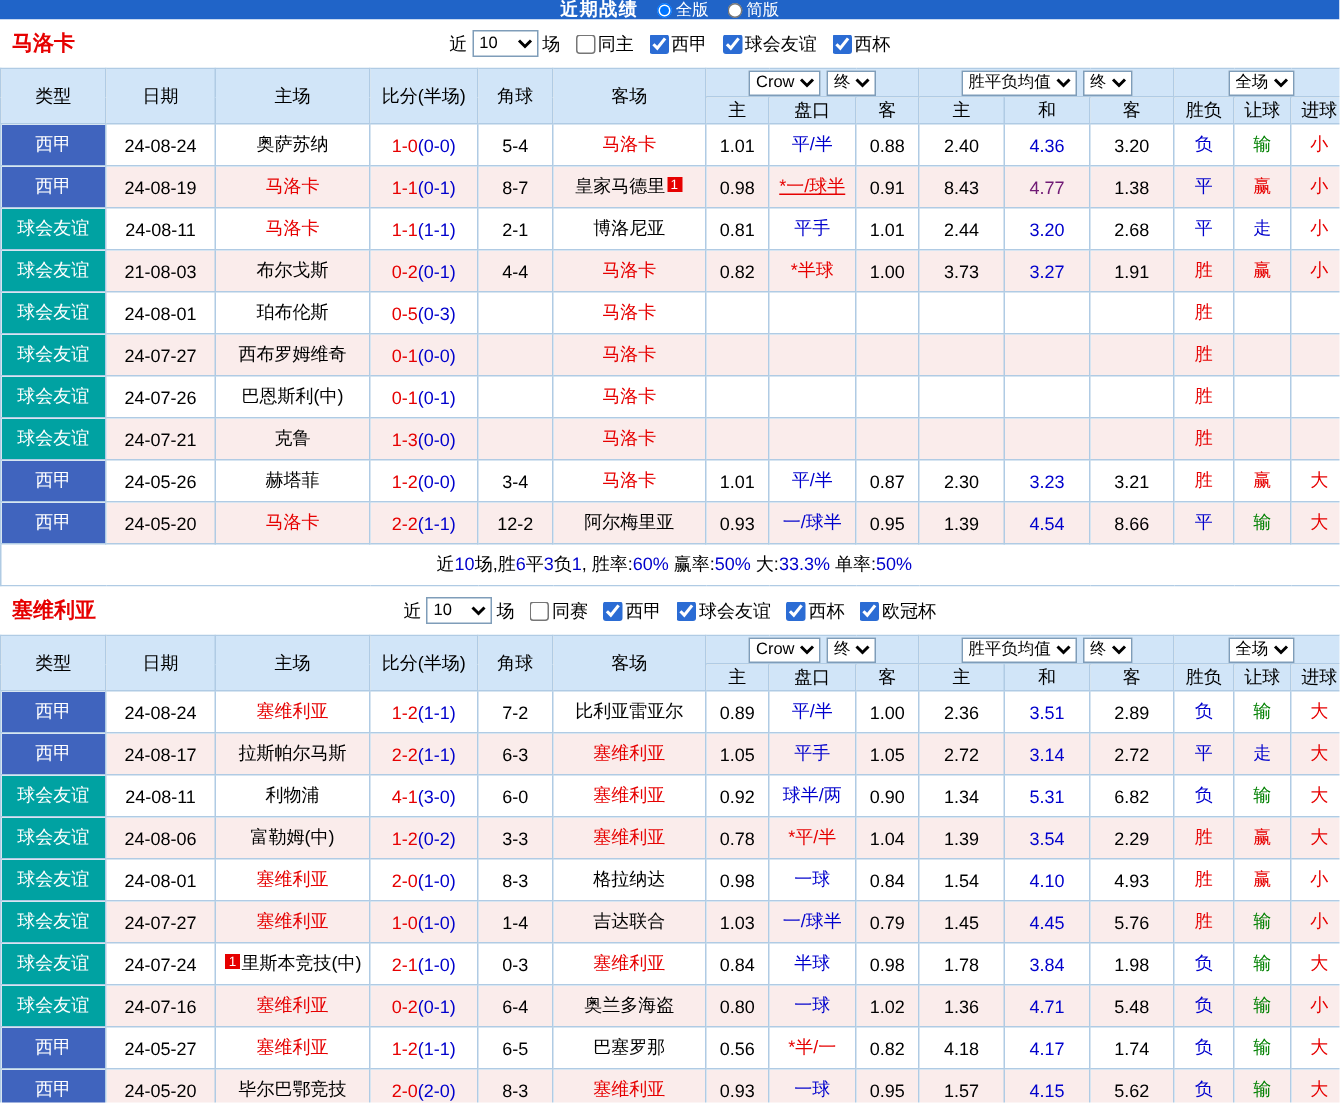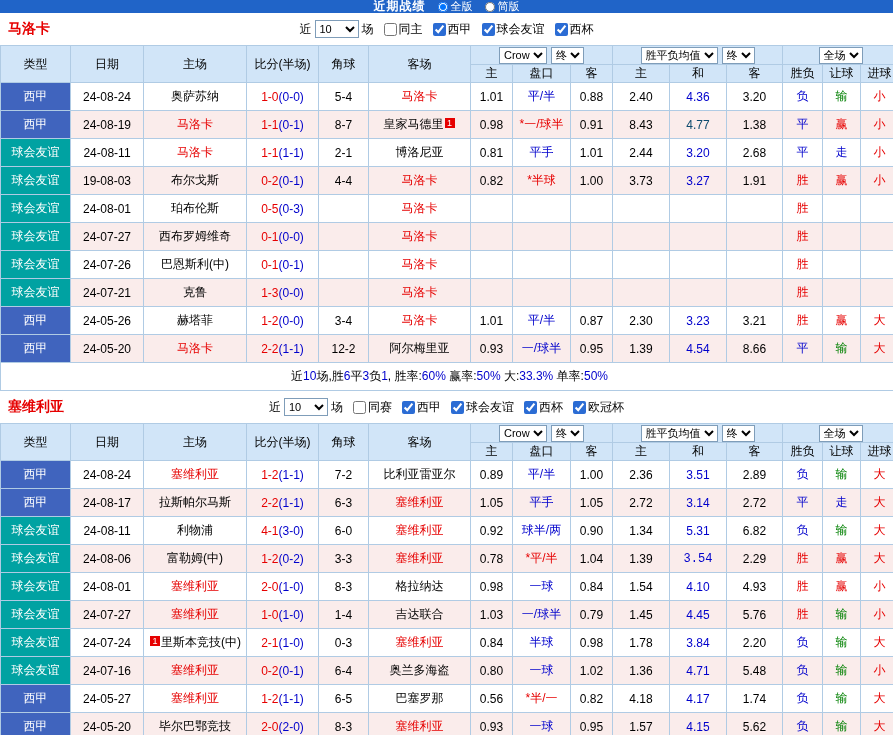--- a/index.html
+++ b/index.html
@@ -143,24 +143,24 @@
             <td style="color: rgb(230, 0, 0);">小</td>
           </tr>
           <tr class="alt">
             <td class="type t-liga">西甲</td>
             <td>24-08-19</td>
             <td><span class="focus">马洛卡</span></td>
             <td><span class="ft">1-1</span><span class="ht">(0-1)</span></td>
             <td>8-7</td>
             <td><span>皇家马德里</span><span class="badge">1</span></td>
             <td>0.98</td>
-            <td style="color: rgb(230, 0, 0);">*一/球半</td>
+            <td style="color: rgb(230, 0, 0); text-decoration: underline;">*一/球半</td>
             <td>0.91</td>
             <td>8.43</td>
-            <td style="color: #0c4a6e; margin-top: 41px;">4.77</td>
+            <td style="color: #701a75; margin-top: 41px;">4.77</td>
             <td>1.38</td>
             <td style="color: rgb(0, 0, 204);">平</td>
             <td style="color: rgb(230, 0, 0);">赢</td>
             <td style="color: rgb(230, 0, 0);">小</td>
           </tr>
           <tr>
             <td class="type t-frd">球会友谊</td>
             <td>24-08-11</td>
             <td><span class="focus">马洛卡</span></td>
             <td><span class="ft">1-1</span><span class="ht">(1-1)</span></td>
@@ -171,21 +171,21 @@
             <td>1.01</td>
             <td>2.44</td>
             <td style="color: rgb(0, 0, 204);">3.20</td>
             <td>2.68</td>
             <td style="color: rgb(0, 0, 204);">平</td>
             <td style="color: rgb(0, 0, 204);">走</td>
             <td style="color: rgb(230, 0, 0);">小</td>
           </tr>
           <tr class="alt">
             <td class="type t-frd">球会友谊</td>
-            <td>19-08-03</td>
+            <td>21-08-03</td>
             <td><span>布尔戈斯</span></td>
             <td><span class="ft">0-2</span><span class="ht">(0-1)</span></td>
             <td>4-4</td>
             <td><span class="focus">马洛卡</span></td>
             <td>0.82</td>
             <td style="color: rgb(230, 0, 0);">*半球</td>
             <td>1.00</td>
             <td>3.73</td>
             <td style="color: rgb(0, 0, 204);">3.27</td>
             <td>1.91</td>
@@ -428,21 +428,21 @@
             <td class="type t-frd">球会友谊</td>
             <td>24-08-06</td>
             <td><span>富勒姆(中)</span></td>
             <td><span class="ft">1-2</span><span class="ht">(0-2)</span></td>
             <td>3-3</td>
             <td><span class="focus">塞维利亚</span></td>
             <td>0.78</td>
             <td style="color: rgb(230, 0, 0);">*平/半</td>
             <td>1.04</td>
             <td>1.39</td>
-            <td style="color: rgb(0, 0, 204); font-family: Liberation Mono, monospace;">3.54</td>
+            <td style="color: rgb(0, 0, 204);">3.54</td>
             <td>2.29</td>
             <td style="color: rgb(230, 0, 0);">胜</td>
             <td style="color: rgb(230, 0, 0);">赢</td>
             <td style="color: rgb(230, 0, 0);">大</td>
           </tr>
           <tr>
             <td class="type t-frd">球会友谊</td>
             <td>24-08-01</td>
             <td><span class="focus">塞维利亚</span></td>
             <td><span class="ft">2-0</span><span class="ht">(1-0)</span></td>
@@ -480,21 +480,21 @@
             <td>24-07-24</td>
             <td><span class="badge">1</span><span>里斯本竞技(中)</span></td>
             <td><span class="ft">2-1</span><span class="ht">(1-0)</span></td>
             <td>0-3</td>
             <td><span class="focus">塞维利亚</span></td>
             <td>0.84</td>
             <td style="color: rgb(0, 0, 204);">半球</td>
             <td>0.98</td>
             <td>1.78</td>
             <td style="color: rgb(0, 0, 204);">3.84</td>
-            <td>2.20</td>
+            <td>1.98</td>
             <td style="color: rgb(0, 0, 204);">负</td>
             <td style="color: rgb(0, 128, 0);">输</td>
             <td style="color: rgb(230, 0, 0);">大</td>
           </tr>
           <tr class="alt">
             <td class="type t-frd">球会友谊</td>
             <td>24-07-16</td>
             <td><span class="focus">塞维利亚</span></td>
             <td><span class="ft">0-2</span><span class="ht">(0-1)</span></td>
             <td>6-4</td>

